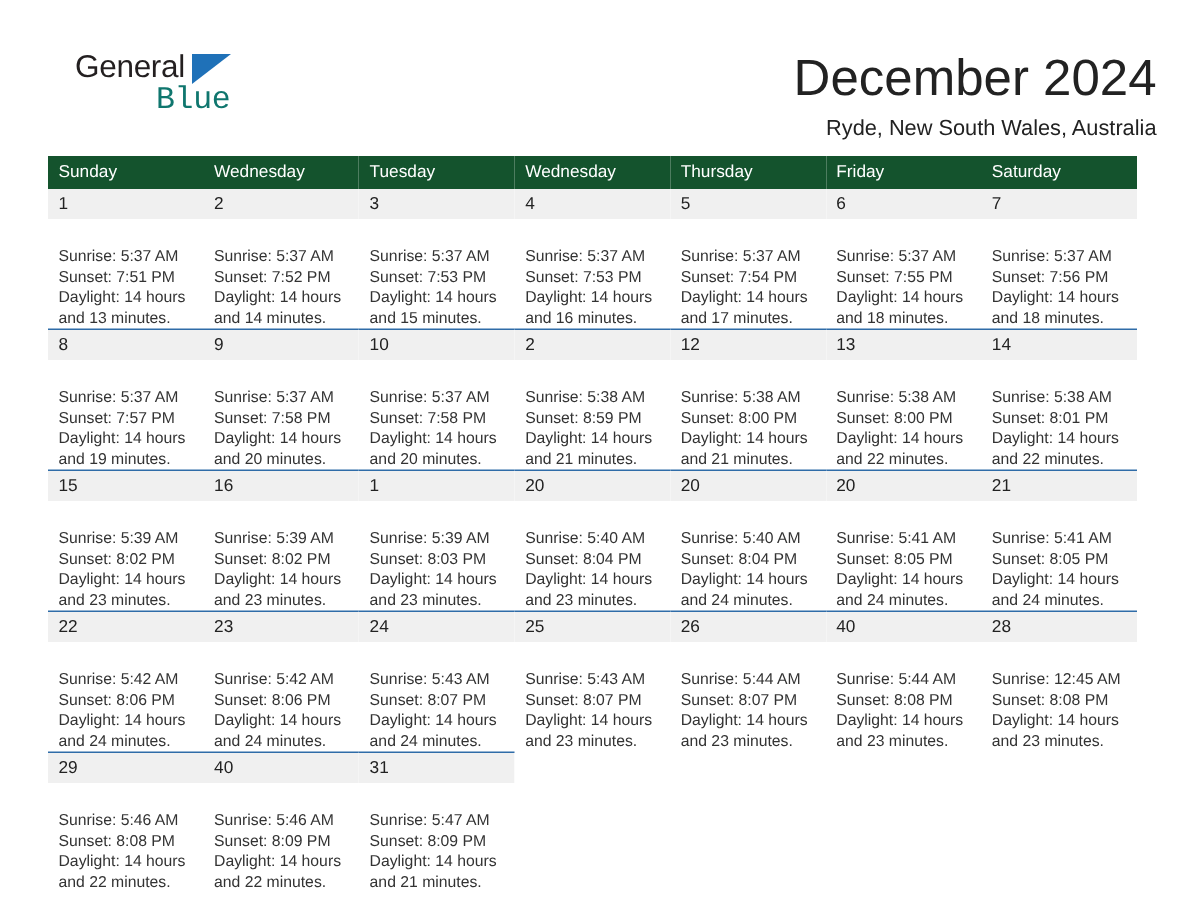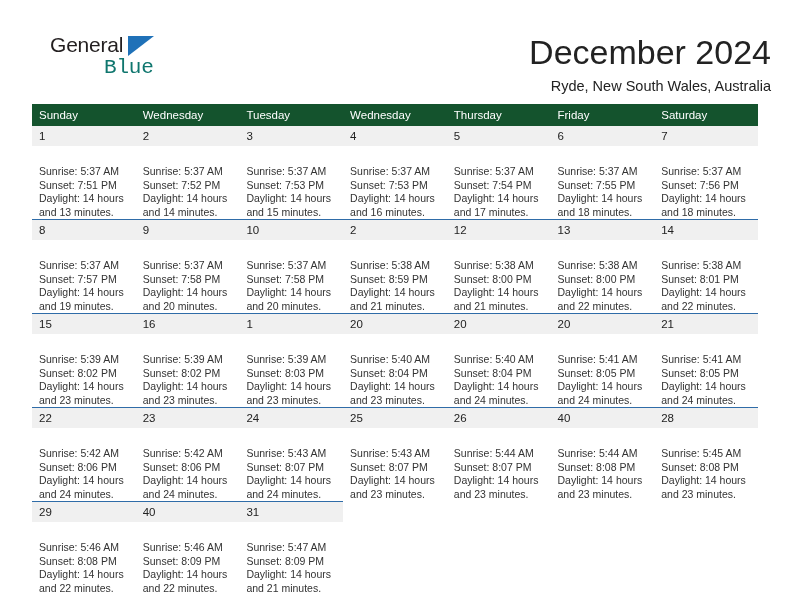--- a/index.html
+++ b/index.html
@@ -431,21 +431,21 @@
             <div class="details">
               <div>Sunrise: 5:44 AM</div>
               <div>Sunset: 8:08 PM</div>
               <div>Daylight: 14 hours</div>
               <div>and 23 minutes.</div>
             </div>
           </td>
           <td class="day-cell">
             <span class="daynum">28</span>
             <div class="details">
-              <div>Sunrise: 5:45 AM</div>
+              <div>Sunrise: 12:45 AM</div>
               <div>Sunset: 8:08 PM</div>
               <div>Daylight: 14 hours</div>
               <div>and 23 minutes.</div>
             </div>
           </td>
         </tr>
         <tr>
           <td class="day-cell">
             <span class="daynum">29</span>
             <div class="details">

